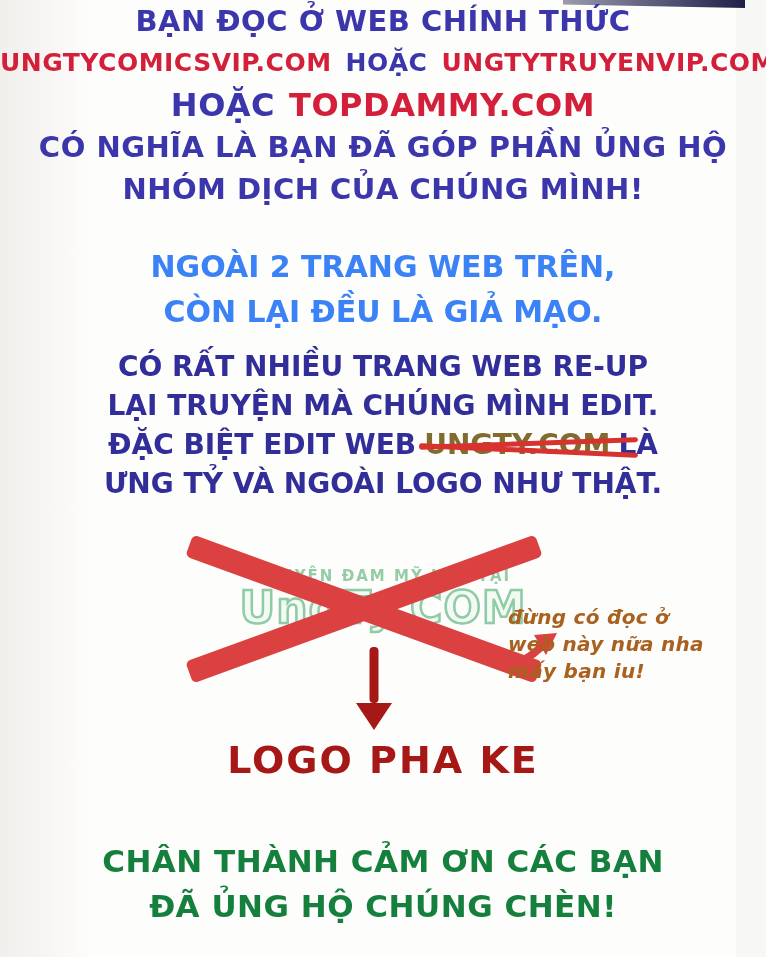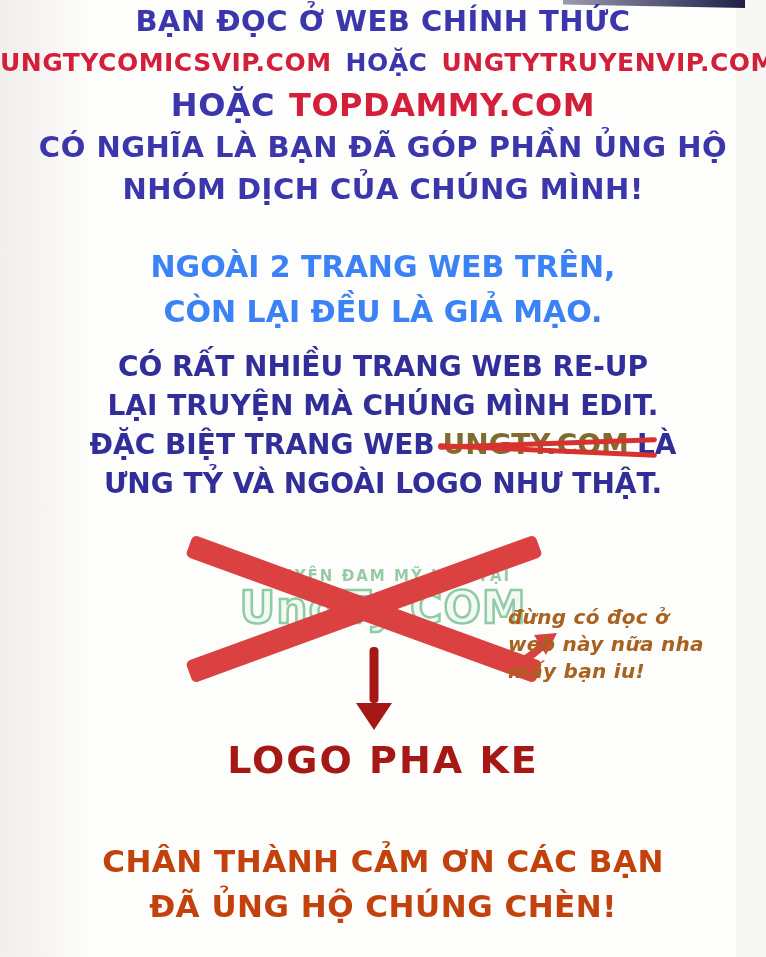--- a/index.html
+++ b/index.html
@@ -53,21 +53,21 @@
 
   
   .down-arrow{position:absolute;left:350px;top:647px;width:48px;height:83px;}
   .da-shaft{position:absolute;left:50%;transform:translateX(-50%);top:0;width:9px;height:56px;
     background:#a51815;border-radius:4px;}
   .da-head{position:absolute;left:50%;transform:translateX(-50%);bottom:0;width:0;height:0;
     border-left:18px solid transparent;border-right:18px solid transparent;border-top:27px solid #a51815;}
 
   .fake-label{top:726px;font-size:38px;color:#a51815;letter-spacing:2px;margin-top:12px;}
 
-  .footer{top:839px;font-size:31px;line-height:45px;color:#c2410c;letter-spacing:.5px;}
+  .footer{top:839px;font-size:31px;line-height:45px;color:#15803d;letter-spacing:.5px;}
 </style>
 </head>
 <body>
 
 <div class="page">
 
   <div class="left-vignette"></div>
   <div class="right-edge"></div>
   <div class="top-right-strip"></div>
 
@@ -91,21 +91,21 @@
 
   <div class="tblock notice">
     <div>NGOÀI 2 TRANG WEB TRÊN,</div>
     <div>CÒN LẠI ĐỀU LÀ GIẢ MẠO.</div>
   </div>
 
   <div class="tblock warn">
     <div>CÓ RẤT NHIỀU TRANG WEB RE-UP</div>
     <div>LẠI TRUYỆN MÀ CHÚNG MÌNH EDIT.</div>
     <div>
-      <span>ĐẶC BIỆT TRANG WEB</span><span class="struck"><span class="struck-text">UNGTY.COM</span><i class="sline a"></i><i class="sline b"></i></span><span>LÀ</span>
+      <span>ĐẶC BIỆT EDIT WEB</span><span class="struck"><span class="struck-text">UNGTY.COM</span><i class="sline a"></i><i class="sline b"></i></span><span>LÀ</span>
     </div>
     <div>ƯNG TỶ VÀ NGOÀI LOGO NHƯ THẬT.</div>
   </div>
 
   <div class="tblock tagline">TRUYỆN ĐAM MỸ HAY TẠI</div>
   <div class="tblock brand">UngTy.COM</div>
 
   <div class="xmark">
     <div class="xbar b1"></div>
     <div class="xbar b2"></div>

